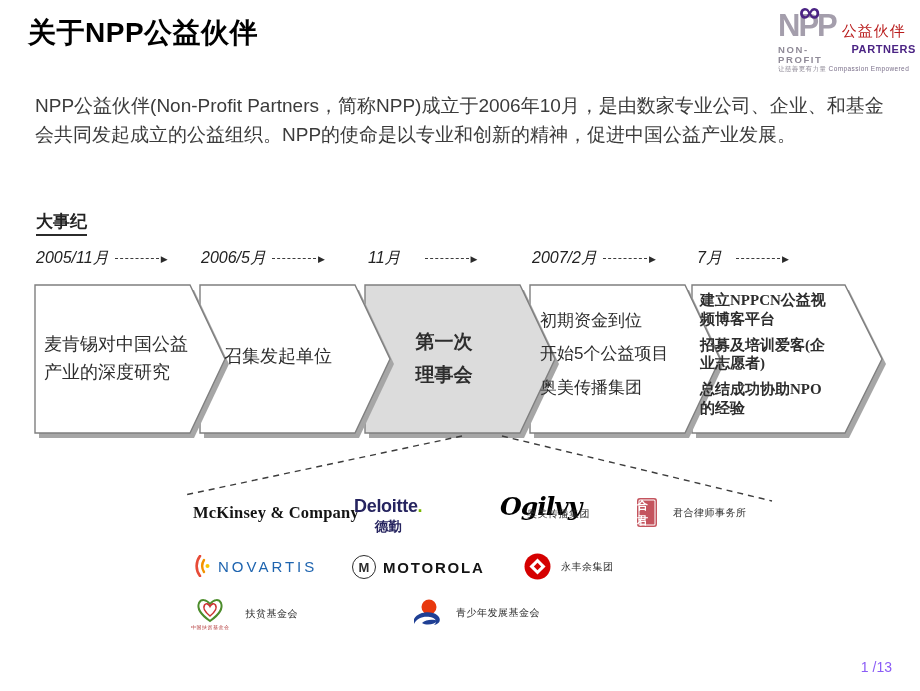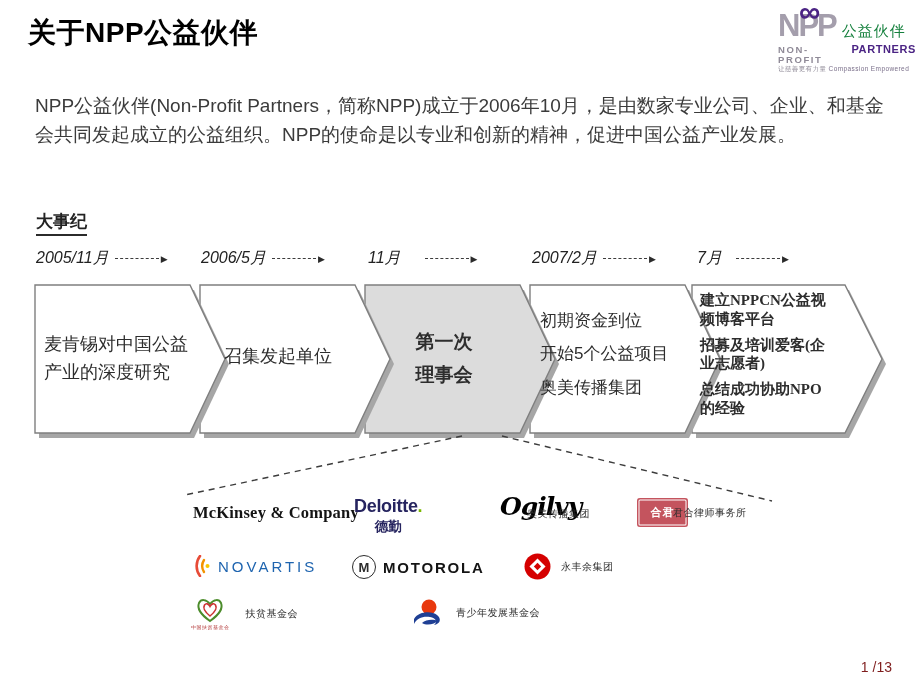--- a/index.html
+++ b/index.html
@@ -7,21 +7,21 @@
     position:relative;width:920px;height:691px;background:#ffffff;
     font-family:"Liberation Sans",sans-serif;color:#2e2e2e;overflow:hidden;
     margin:0 auto;
   }
   
   .title{position:absolute;left:28px;top:14px;font-size:28px;font-weight:bold;color:#000000;letter-spacing:.5px;}
   .npp-logo{position:absolute;left:778px;top:10px;width:138px;line-height:1;}
   .npp-row1{display:flex;align-items:flex-end;}
   .npp-word{font-size:31px;font-weight:bold;color:#a49eac;letter-spacing:-2px;position:relative;}
   .npp-inf{position:absolute;top:-13px;left:21px;font-size:30px;font-weight:bold;color:#4b2484;letter-spacing:0;}
-  .npp-cn{font-size:15px;color:#15803d;margin-left:6px;margin-bottom:3px;letter-spacing:1px;}
+  .npp-cn{font-size:15px;color:#b91c1c;margin-left:6px;margin-bottom:3px;letter-spacing:1px;}
   .npp-row2{margin-top:3px;display:flex;align-items:baseline;gap:4px;}
   .npp-en1{font-size:9.5px;letter-spacing:1.6px;color:#8f8a97;font-weight:bold;}
   .npp-en2{font-size:11px;letter-spacing:.6px;color:#4b2484;font-weight:bold;}
   .npp-row3{margin-top:2px;font-size:6.5px;color:#8f8a97;letter-spacing:.4px;}
   .npp-row3 .en{color:#7a6f8a;}
   
   .intro{position:absolute;left:35px;top:92px;width:852px;font-size:19px;line-height:1.5;color:#3b3b3b;}
   
   .tl-heading{position:absolute;left:36px;top:210px;font-size:17px;font-weight:bold;color:#222;
     border-bottom:2px solid #2b2b2b;padding-bottom:1px;}
@@ -40,37 +40,37 @@
   
   .pblock{position:absolute;display:flex;align-items:center;}
   .mckinsey{left:193px;top:503px;font-family:"Liberation Serif",serif;font-size:16.5px;font-weight:600;color:#141414;letter-spacing:.2px;}
   .deloitte{left:354px;top:496px;flex-direction:column;align-items:center;}
   .deloitte .w{font-size:18px;font-weight:bold;color:#26245f;letter-spacing:-.3px;}
   .deloitte .dot{color:#7ab800;}
   .deloitte .cn{font-size:13.5px;font-weight:bold;color:#26245f;margin-top:1px;}
   .ogilvy{left:452px;top:492px;font-family:"DejaVu Serif",serif;font-style:italic;font-weight:bold;font-size:25px;color:#000;letter-spacing:-1px;margin-left:48px;}
   .plabel{font-size:10px;color:#2b2b2b;letter-spacing:.5px;}
   .ogilvy-label{left:527px;top:507px;}
-  .junhe-seal{left:637px;top:498px;width:51px;height:29px;background:#c4545e;border-radius:3px;
+  .junhe-seal{left:637px;top:498px;width:20px;height:29px;background:#c4545e;border-radius:3px;
     display:flex;align-items:center;justify-content:center;box-shadow:inset 0 0 0 1.5px #c4545e, inset 0 0 0 2.5px #fff;}
   .junhe-seal span{color:#fff;font-size:11px;font-weight:bold;letter-spacing:1px;}
   .junhe-label{left:673px;top:506px;}
   .novartis{left:193px;top:555px;gap:7px;}
   .novartis .txt{font-size:15px;color:#1e64af;letter-spacing:3px;font-weight:500;}
   .motorola{left:352px;top:555px;gap:7px;}
   .moto-circle{width:22px;height:22px;border:1.6px solid #2c2c2c;border-radius:50%;
     display:flex;align-items:center;justify-content:center;font-size:13px;font-weight:bold;color:#2c2c2c;}
   .motorola .txt{font-size:15px;font-weight:bold;color:#141414;letter-spacing:1.8px;}
   .yfy{left:524px;top:553px;gap:10px;}
   .cfpa{left:191px;top:597px;gap:16px;}
   .cfpa-logo{display:flex;flex-direction:column;align-items:center;}
   .seal-text{font-size:5px;color:#b03030;letter-spacing:.5px;margin-top:1px;white-space:nowrap;}
   .cydf{left:412px;top:598px;gap:12px;}
   
-  .page-num{position:absolute;right:28px;bottom:16px;font-size:14px;color:#7f1d1d;}
+  .page-num{position:absolute;right:28px;bottom:16px;font-size:14px;color:#8b5cf6;}
 </style>
 </head>
 <body>
 
 <div class="slide">
 
   <div class="title">关于NPP公益伙伴</div>
 
   <div class="npp-logo">
     <div class="npp-row1">

